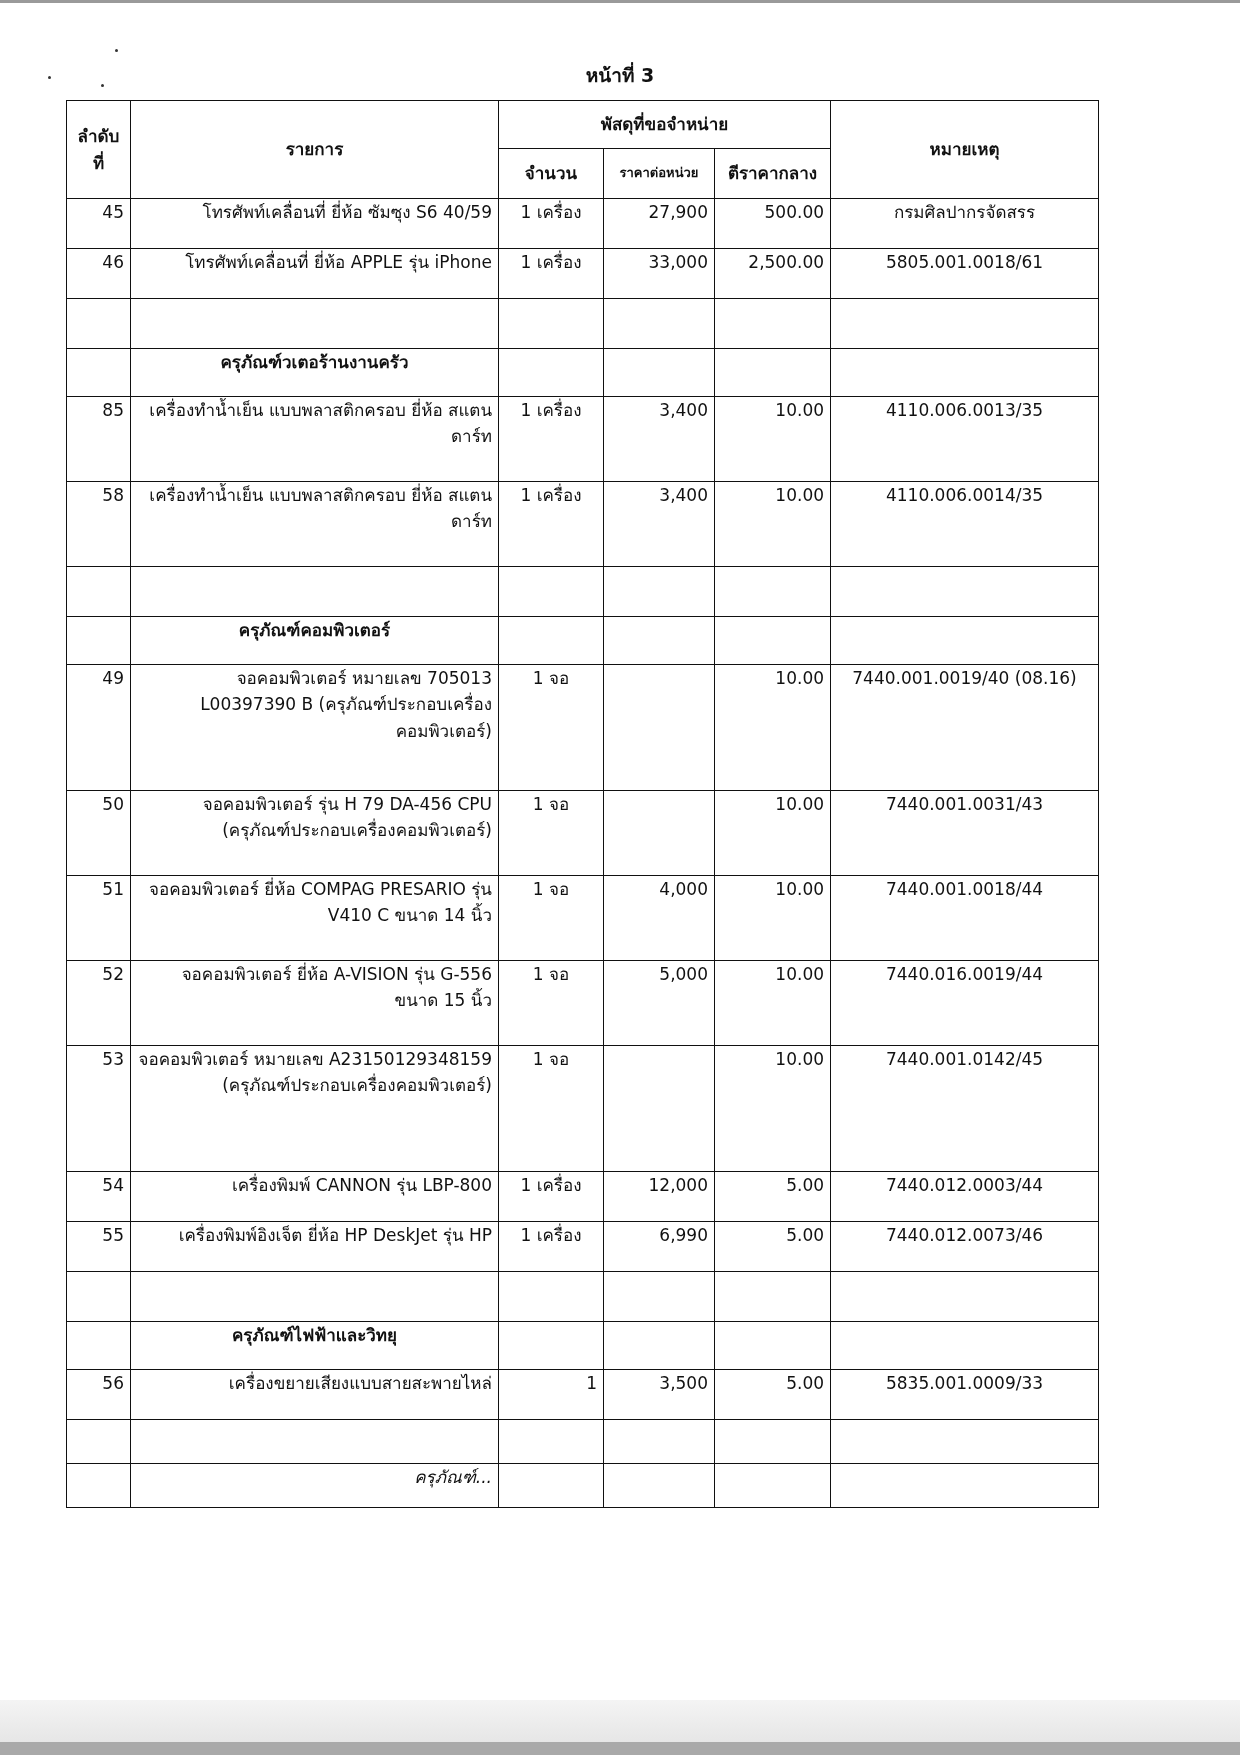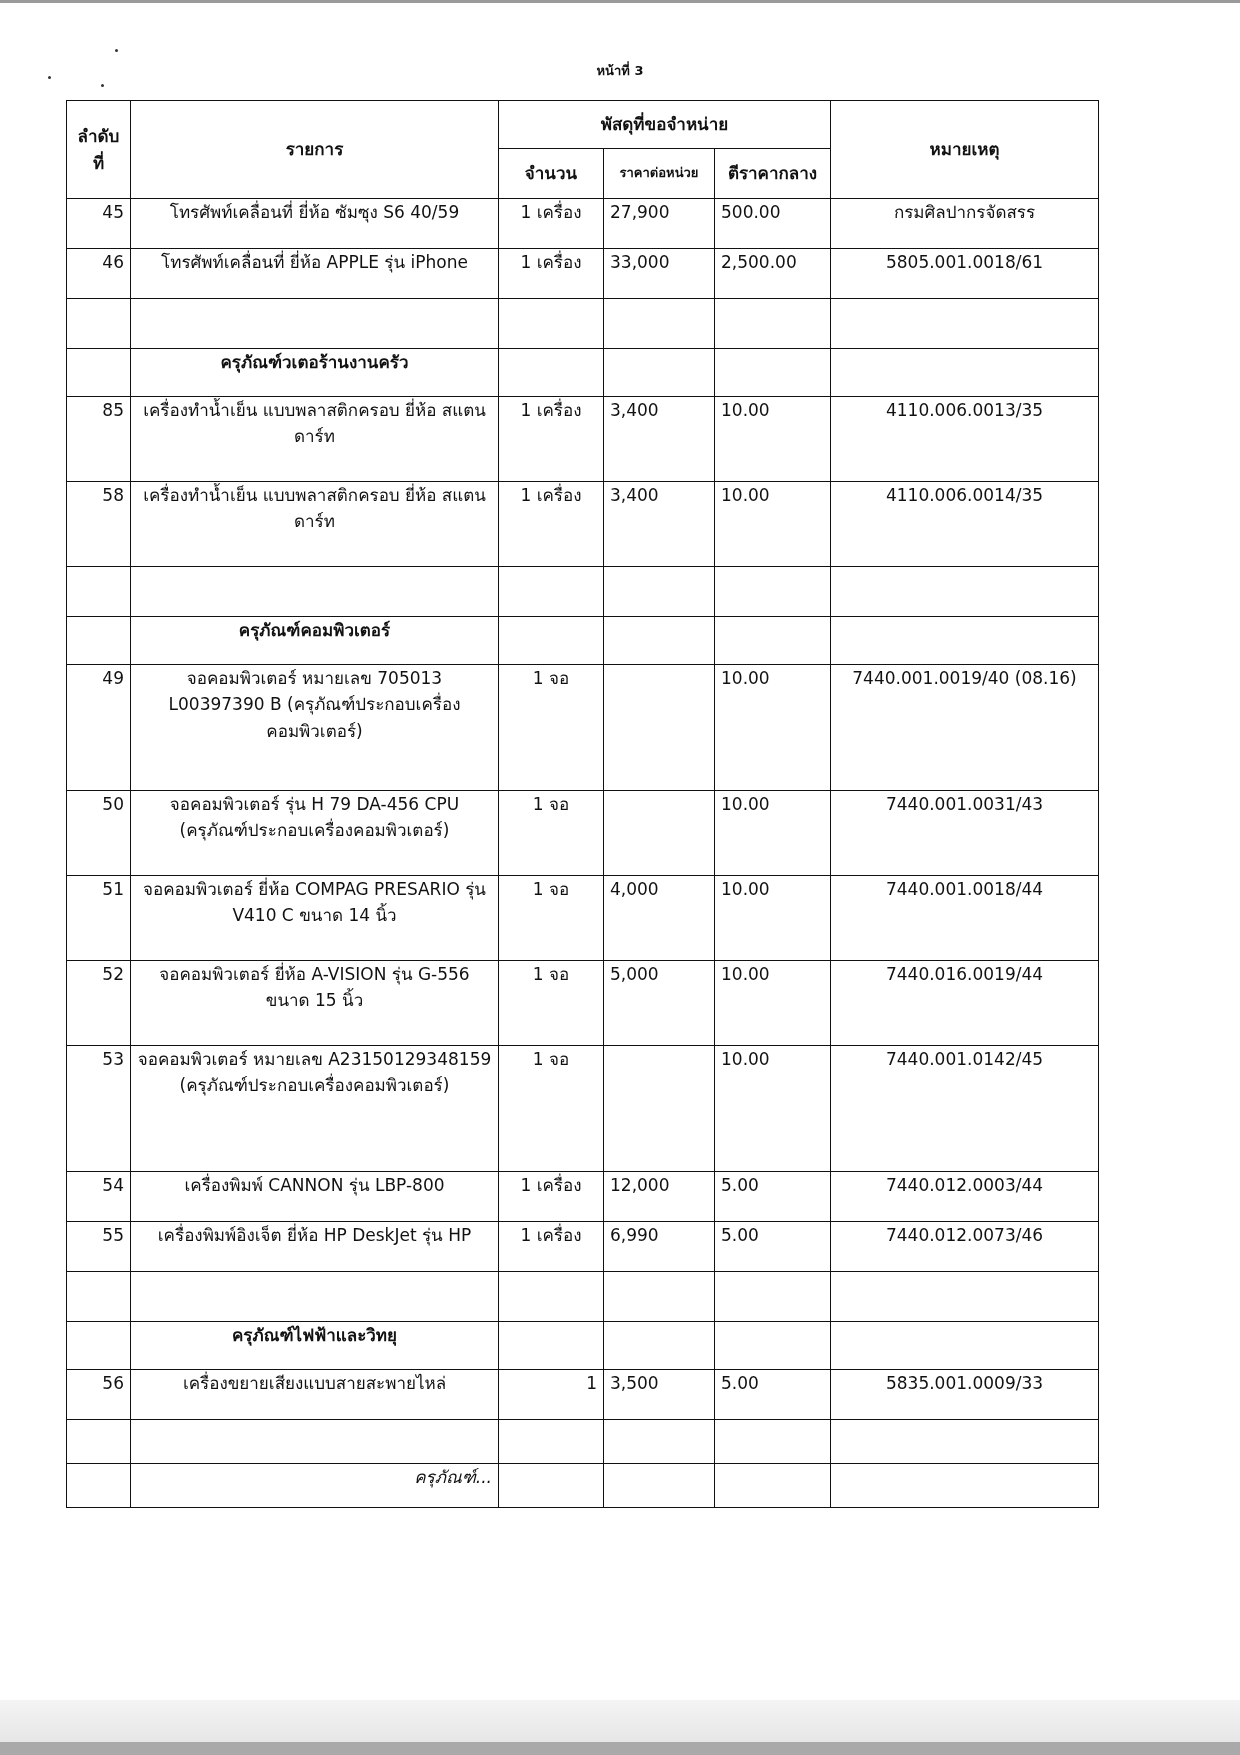--- a/index.html
+++ b/index.html
@@ -9,21 +9,21 @@
     font-family: "DejaVu Sans", "Liberation Sans", sans-serif;
     color: #111;
   }
   .scan-top { position: absolute; left: 0; top: 0; width: 1240px; height: 3px; background: #9a9a9a; }
   .scan-bottom { position: absolute; left: 0; top: 1742px; width: 1240px; height: 13px; background: #a9a9a9; }
   .scan-bottom-fill { position: absolute; left: 0; top: 1700px; width: 1240px; height: 42px; background: linear-gradient(#f4f4f4, #e6e6e6); }
   .speck { position: absolute; width: 3px; height: 3px; background: #333; border-radius: 50%; }
 
   .page-title {
     position: absolute; left: 0; width: 1240px; top: 60px; text-align: center;
-    font-weight: bold; font-size: 13px;
+    font-weight: bold; font-size: 19px;
   }
 
   table.items {
     position: absolute; left: 66px; top: 100px;
     border-collapse: collapse; table-layout: fixed;
     width: 1032px;
     font-size: 17px;
   }
   table.items td, table.items th {
     border: 1.6px solid #111;
@@ -33,24 +33,24 @@
   }
   table.items th { font-weight: bold; font-size: 17px; vertical-align: middle; text-align: center; }
   .c-no { width: 64px; }
   .c-desc { width: 368px; }
   .c-qty { width: 105px; }
   .c-price { width: 111px; }
   .c-val { width: 116px; }
   .c-note { width: 268px; }
 
   td.no { text-align: right; padding-top: 8px; }
-  td.desc { text-align: center; padding-top: 8px; padding-left: 4px; }
+  td.desc { text-align: right; padding-top: 8px; padding-left: 4px; }
   td.qty { text-align: center; padding-top: 8px; }
   td.qty.right { text-align: right; }
-  td.price, td.val { text-align: left; padding-top: 8px; }
+  td.price, td.val { text-align: right; padding-top: 8px; }
   td.note { text-align: center; padding-top: 8px; }
   td.cat { text-align: center; font-weight: bold; padding-top: 12px; }
   td.cont { text-align: right; padding-top: 12px; font-style: italic; }
 
   tr.h-head1 { height: 48px; }
   tr.h-head2 { height: 50px; }
   tr.h1 { height: 50px; }
   tr.hcat { height: 48px; }
   tr.h2 { height: 85px; }
   tr.h3 { height: 126px; }

